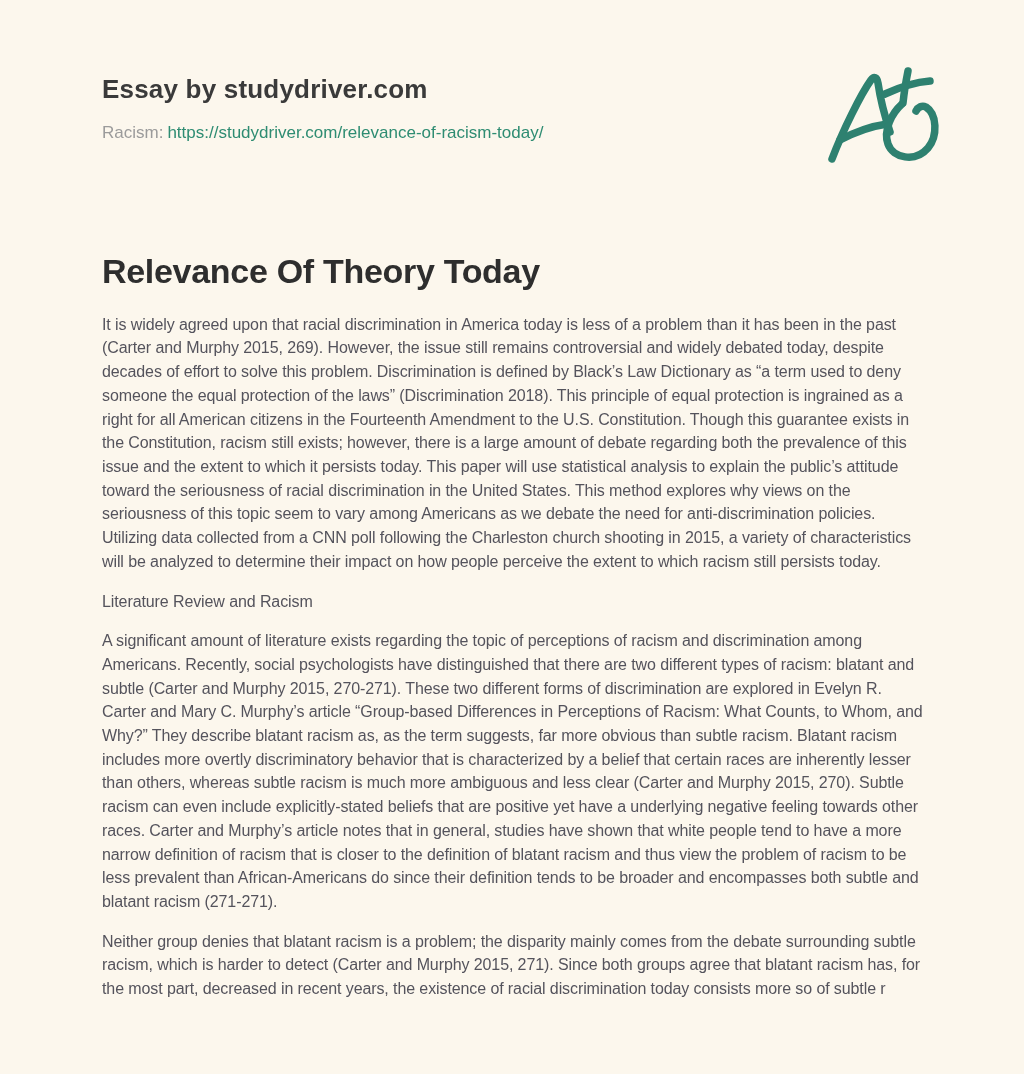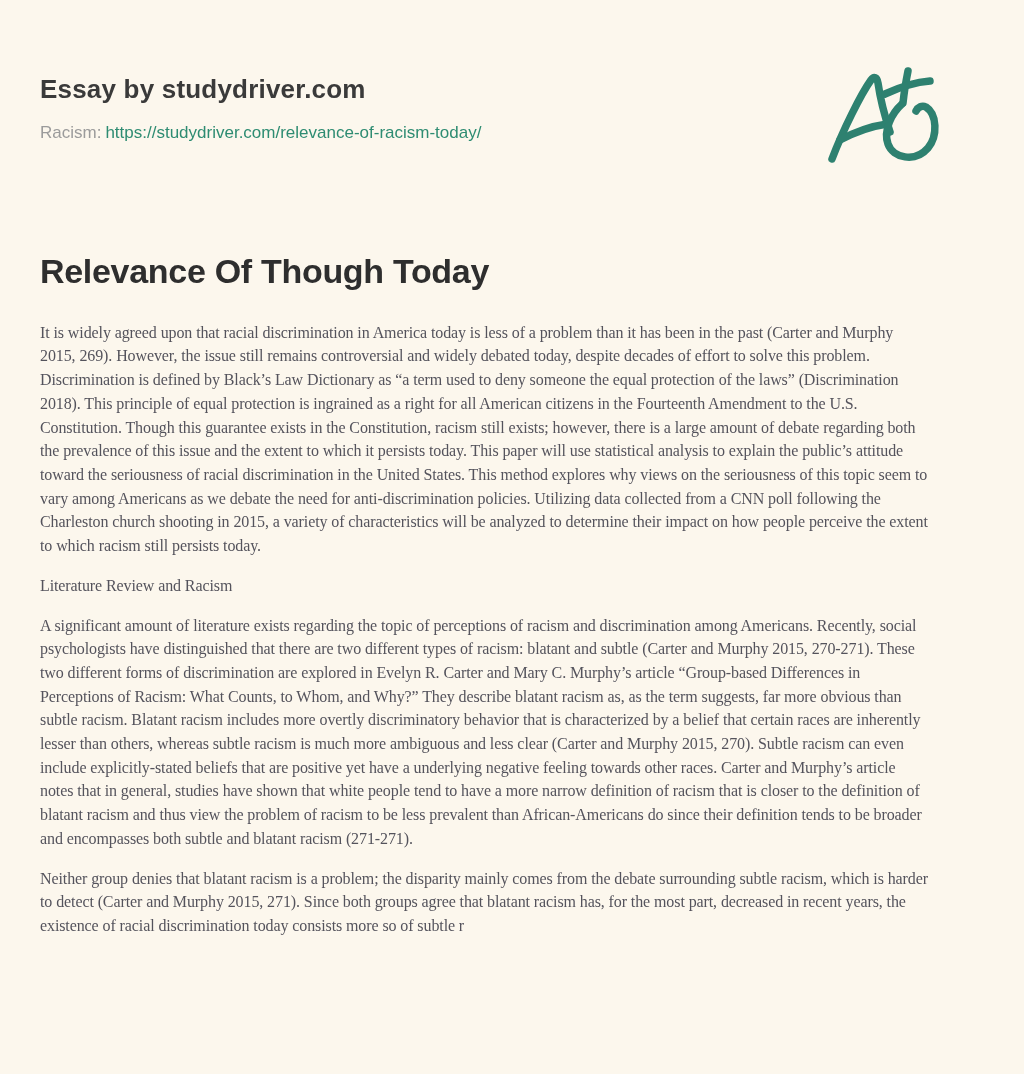--- a/index.html
+++ b/index.html
@@ -8,21 +8,21 @@
     width: 1024px;
     height: 1074px;
     background: #FCF7ED;
     overflow: hidden;
     font-family: "Liberation Sans", sans-serif;
   }
   .page {
     position: relative;
     width: 1024px;
     height: 786px;
-    padding: 74px 96px 0 40px;
+    padding: 74px 96px 0 102px;
   }
   .byline {
     font-size: 26px;
     font-weight: 700;
     color: #3A3A3A;
     letter-spacing: 0.2px;
     line-height: 1.2;
   }
   .source-row {
     margin-top: 17px;
@@ -45,26 +45,25 @@
   }
   .title {
     margin: 106px 0 0 0;
     font-size: 34px;
     font-weight: 700;
     color: #2E2E2E;
     letter-spacing: -0.3px;
     line-height: 1.25;
   }
   .article {
-    margin-top: 28px;
+    margin-top: 20px;
     font-size: 16px;
     letter-spacing: -0.1px;
     line-height: 23.7px;
     color: #54535C;
-    font-family: Liberation Serif, serif;
   }
   .article p {
     margin: 0 0 16px 0;
   }
 </style>
 </head>
 <body>
 
 <div class="page">
 
@@ -86,21 +85,21 @@
           <path d="M79 7 C77 17 75 29 74 39"></path>
 
           <path d="M56 30 C71 23 88 18 101 17"></path>
 
           <path d="M73 40 C63 49 54 66 59 80 C64 94 86 99 99 84 C109 72 108 50 97 43 C93 41 89 43 87 47"></path>
         </g>
       </svg>
     </div>
   </div>
 
-  <h1 class="title">Relevance Of Though Today</h1>
+  <h1 class="title">Relevance Of Theory Today</h1>
 
   <div class="article">
     <p>It is widely agreed upon that racial discrimination in America today is less of a problem than it has been in the past (Carter and Murphy 2015, 269). However, the issue still remains controversial and widely debated today, despite decades of effort to solve this problem. Discrimination is defined by Black’s Law Dictionary as “a term used to deny someone the equal protection of the laws” (Discrimination 2018). This principle of equal protection is ingrained as a right for all American citizens in the Fourteenth Amendment to the U.S. Constitution. Though this guarantee exists in the Constitution, racism still exists; however, there is a large amount of debate regarding both the prevalence of this issue and the extent to which it persists today. This paper will use statistical analysis to explain the public’s attitude toward the seriousness of racial discrimination in the United States. This method explores why views on the seriousness of this topic seem to vary among Americans as we debate the need for anti-discrimination policies. Utilizing data collected from a CNN poll following the Charleston church shooting in 2015, a variety of characteristics will be analyzed to determine their impact on how people perceive the extent to which racism still persists today.</p>
     <p>Literature Review and Racism</p>
     <p>A significant amount of literature exists regarding the topic of perceptions of racism and discrimination among Americans. Recently, social psychologists have distinguished that there are two different types of racism: blatant and subtle (Carter and Murphy 2015, 270-271). These two different forms of discrimination are explored in Evelyn R. Carter and Mary C. Murphy’s article “Group-based Differences in Perceptions of Racism: What Counts, to Whom, and Why?” They describe blatant racism as, as the term suggests, far more obvious than subtle racism. Blatant racism includes more overtly discriminatory behavior that is characterized by a belief that certain races are inherently lesser than others, whereas subtle racism is much more ambiguous and less clear (Carter and Murphy 2015, 270). Subtle racism can even include explicitly-stated beliefs that are positive yet have a underlying negative feeling towards other races. Carter and Murphy’s article notes that in general, studies have shown that white people tend to have a more narrow definition of racism that is closer to the definition of blatant racism and thus view the problem of racism to be less prevalent than African-Americans do since their definition tends to be broader and encompasses both subtle and blatant racism (271-271).</p>
     <p>Neither group denies that blatant racism is a problem; the disparity mainly comes from the debate surrounding subtle racism, which is harder to detect (Carter and Murphy 2015, 271). Since both groups agree that blatant racism has, for the most part, decreased in recent years, the existence of racial discrimination today consists more so of subtle r</p>
   </div>
 
 </div>
 

